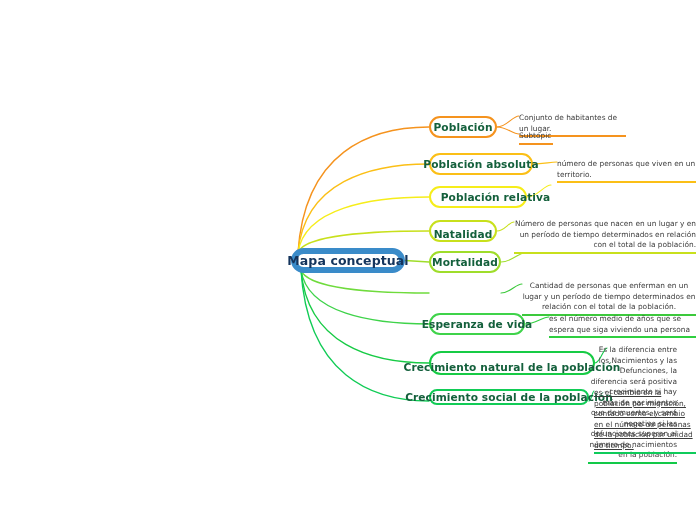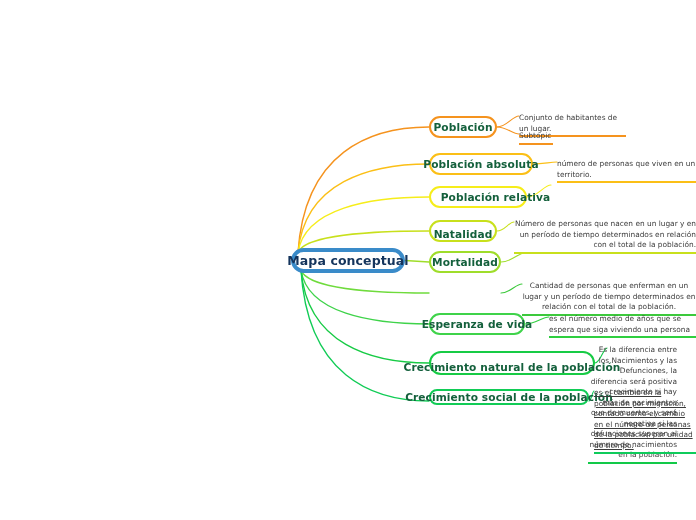--- a/index.html
+++ b/index.html
@@ -34,21 +34,21 @@
     background: #ffffff;
     border-radius: 999px;
     display: flex;
     align-items: center;
     justify-content: center;
     white-space: nowrap;
     font-weight: bold;
     letter-spacing: 0.1px;
   }
   .root-node {
-    border: 4px solid #000000;
+    border: 6px solid #000000;
     color: #14345c;
     font-size: 12.5px;
     padding: 0 12px;
   }
   .topic-node {
     border: 2px solid #cccccc;
     color: #14603c;
     font-size: 10.6px;
     padding: 0 13px;
   }

